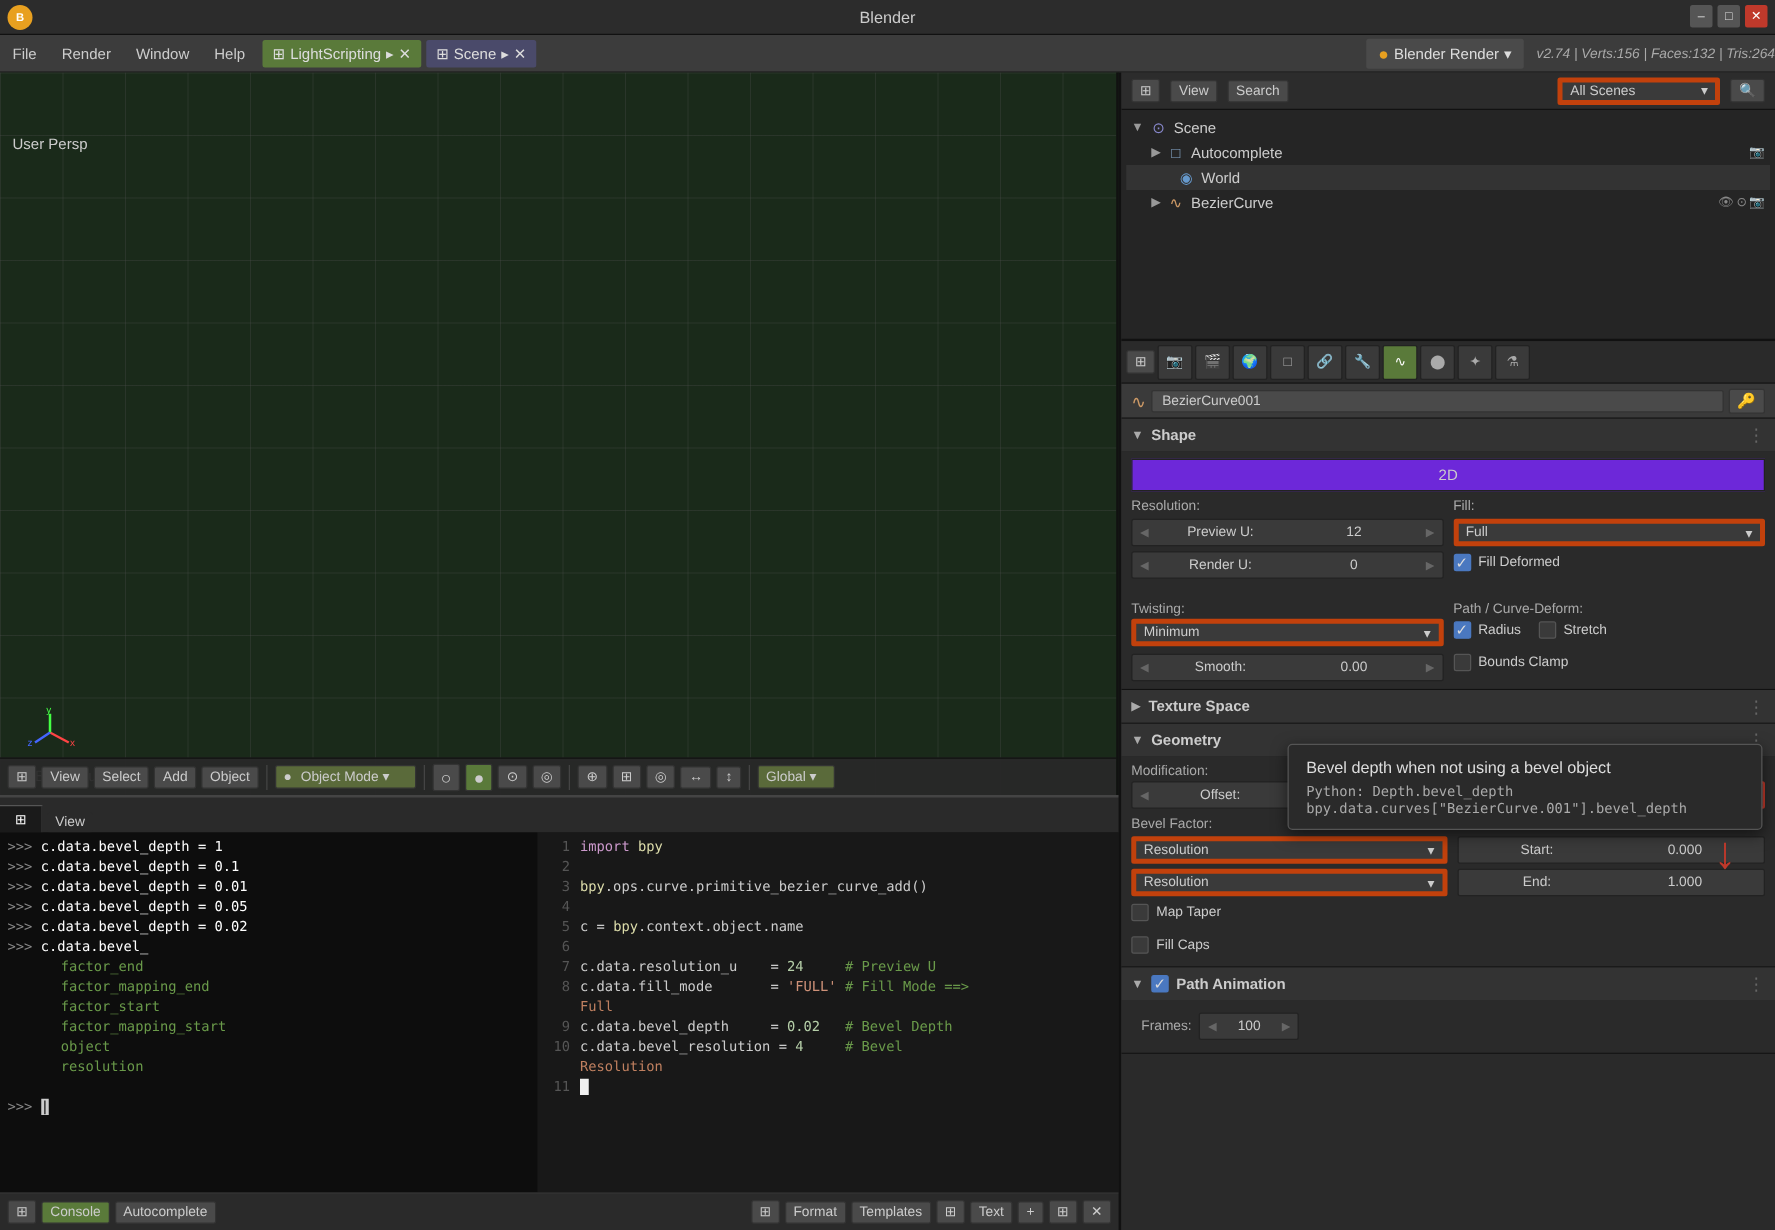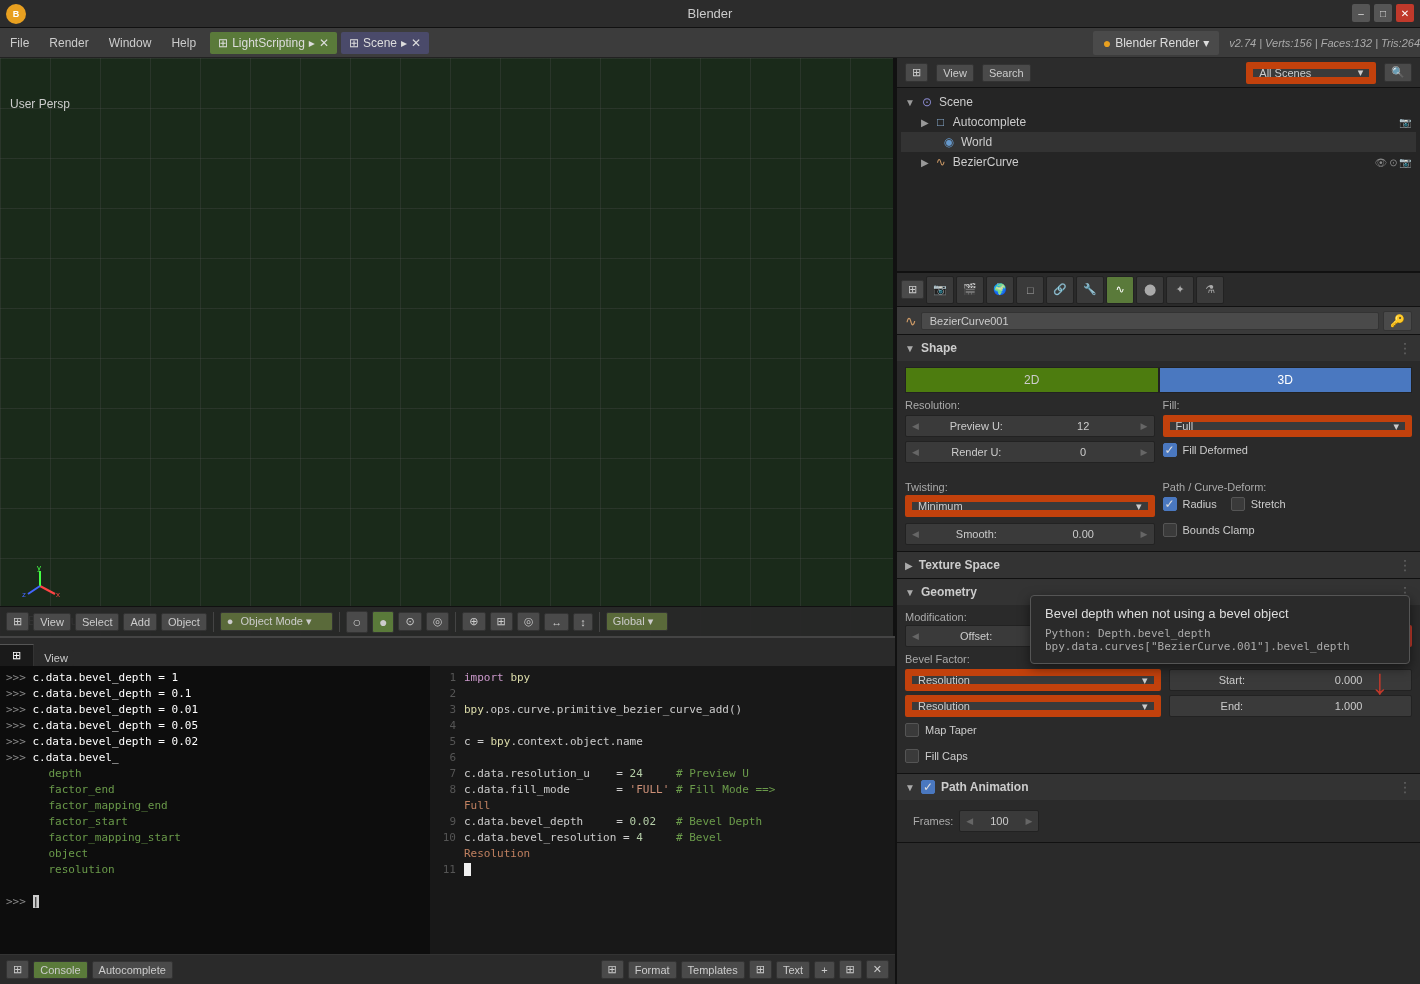--- a/index.html
+++ b/index.html
@@ -40,21 +40,21 @@
     #viewport {
       width: 100%; height: 578px; background: #1a2a1a; position: relative; overflow: hidden; border-right: 2px solid #111;
     }
     #viewport-grid {
       position: absolute; inset: 0;
       background-image:
         linear-gradient(rgba(80,80,80,0.3) 1px, transparent 1px),
         linear-gradient(90deg, rgba(80,80,80,0.3) 1px, transparent 1px);
       background-size: 50px 50px;
     }
-    #viewport-label { position: absolute; top: 9px; left: 10px; font-size: 12px; color: #ccc; z-index: 10; margin-top: 30px; }
+    #viewport-label { position: absolute; top: 20px; left: 10px; font-size: 12px; color: #ccc; z-index: 10; margin-top: 30px; }
     #viewport-object-label { position: absolute; bottom: 8px; left: 10px; font-size: 12px; color: #ccc; }
 
     
     #axes {
       position: absolute; bottom: 30px; left: 20px; width: 40px; height: 40px;
     }
 
     
     #viewport-svg { position: absolute; inset: 0; }
 
@@ -141,35 +141,35 @@
     .section-header {
       height: 26px; background: #333; display: flex; align-items: center; padding: 0 8px; gap: 6px; cursor: pointer;
     }
     .section-header .arrow { color: #aaa; font-size: 10px; }
     .section-header .title { font-size: 12px; color: #ccc; font-weight: bold; }
     .section-header .more { margin-left: auto; color: #666; font-size: 14px; }
     .section-body { padding: 6px 8px; background: #2a2a2a; }
 
     
     .btn-row { display: flex; gap: 0; margin-bottom: 6px; }
-    .shape-btn { flex: 1; height: 26px; background: #4d7c0f; border: 1px solid #222; color: #ccc; font-size: 12px; cursor: pointer; display: flex; align-items: center; justify-content: center; }
+    .shape-btn { flex: 1; height: 26px; background: #6d28d9; border: 1px solid #222; color: #ccc; font-size: 12px; cursor: pointer; display: flex; align-items: center; justify-content: center; }
     .shape-btn.active { background: #4a78c0; color: white; }
 
     
     .form-row { display: flex; align-items: center; margin-bottom: 4px; gap: 6px; }
     .form-label { color: #aaa; font-size: 11px; min-width: 80px; }
     .num-field {
       background: #3a3a3a; border: 1px solid #222; color: #ccc; height: 22px; display: flex; align-items: center;
       padding: 0 6px; font-size: 11px; border-radius: 2px; gap: 4px; flex: 1;
     }
     .num-field .arrow-l { color: #666; font-size: 9px; margin-right: 2px; }
     .num-field .arrow-r { color: #666; font-size: 9px; margin-left: 2px; }
     .num-field .val { flex: 1; text-align: center; }
     .dropdown-field {
-      background: #3a3a3a; border: 7px solid #c2410c; color: #ccc; height: 22px; display: flex; align-items: center;
+      background: #3a3a3a; border: 4px solid #c2410c; color: #ccc; height: 22px; display: flex; align-items: center;
       padding: 0 6px; font-size: 11px; border-radius: 2px; flex: 1; justify-content: space-between; cursor: pointer;
     }
     .checkbox-row { display: flex; align-items: center; gap: 6px; margin-bottom: 4px; }
     .checkbox { width: 14px; height: 14px; background: #3a3a3a; border: 1px solid #555; display: flex; align-items: center; justify-content: center; cursor: pointer; border-radius: 2px; }
     .checkbox.checked { background: #4a78c0; border-color: #4a78c0; }
     .checkbox-label { color: #ccc; font-size: 11px; }
     .two-col { display: flex; gap: 8px; }
     .two-col > * { flex: 1; }
 
     
@@ -327,21 +327,20 @@
       </div>
       <div id="console-content">
 
         <div id="console-left">
           <div class="console-line"><span class="prompt">&gt;&gt;&gt; </span><span class="code">c.data.bevel_depth = 1</span></div>
           <div class="console-line"><span class="prompt">&gt;&gt;&gt; </span><span class="code">c.data.bevel_depth = 0.1</span></div>
           <div class="console-line"><span class="prompt">&gt;&gt;&gt; </span><span class="code">c.data.bevel_depth = 0.01</span></div>
           <div class="console-line"><span class="prompt">&gt;&gt;&gt; </span><span class="code">c.data.bevel_depth = 0.05</span></div>
           <div class="console-line"><span class="prompt">&gt;&gt;&gt; </span><span class="code">c.data.bevel_depth = 0.02</span></div>
           <div class="console-line"><span class="prompt">&gt;&gt;&gt; </span><span class="code">c.data.bevel_</span></div>
-          <div class="console-line"><span class="autocomplete">    <span class="keyword">depth</span></span></div>
           <div class="console-line"><span class="autocomplete">    <span class="keyword">factor_end</span></span></div>
           <div class="console-line"><span class="autocomplete">    <span class="keyword">factor_mapping_end</span></span></div>
           <div class="console-line"><span class="autocomplete">    <span class="keyword">factor_start</span></span></div>
           <div class="console-line"><span class="autocomplete">    <span class="keyword">factor_mapping_start</span></span></div>
           <div class="console-line"><span class="autocomplete">    <span class="keyword">object</span></span></div>
           <div class="console-line"><span class="autocomplete">    <span class="keyword">resolution</span></span></div>
           <div class="console-line">&nbsp;</div>
           <div class="console-line"><span class="prompt">&gt;&gt;&gt; </span><span style="background:#ccc; color:#000;">|</span></div>
         </div>
 
@@ -456,21 +455,20 @@
       <div class="section">
         <div class="section-header">
           <span class="arrow">▼</span>
           <span class="title">Shape</span>
           <span class="more">⋮</span>
         </div>
         <div class="section-body">
 
           <div class="btn-row">
             <div class="shape-btn">2D</div>
-            <div class="shape-btn active">3D</div>
           </div>
 
           <div class="two-col">
             <div>
               <div class="form-row">
                 <span class="form-label">Resolution:</span>
               </div>
               <div class="num-field">
                 <span class="arrow-l">◀</span>
                 <span class="val">Preview U:</span>

